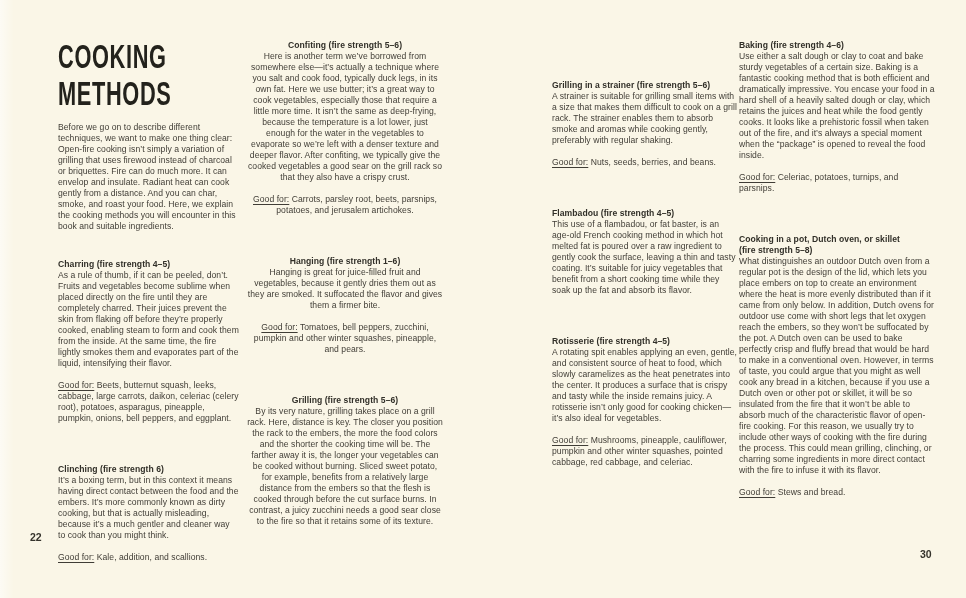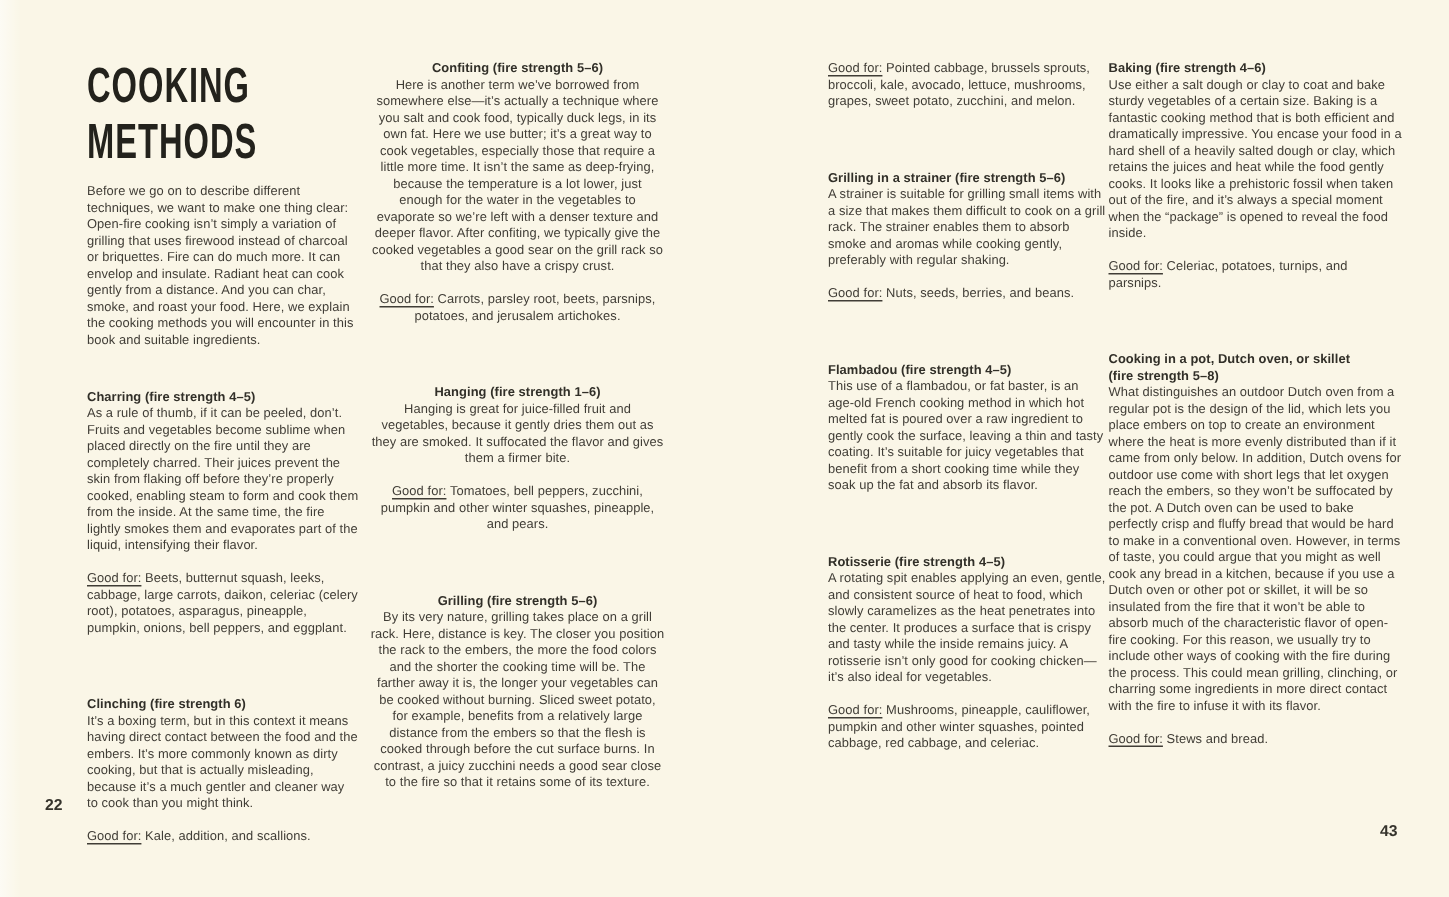--- a/index.html
+++ b/index.html
@@ -110,24 +110,20 @@
       </div>
     </div>
 
     <div class="section">
       <div class="sec-heading">Grilling (fire strength 5–6)</div>
       <div class="sec-body">By its very nature, grilling takes place on a grill rack. Here, distance is key. The closer you position the rack to the embers, the more the food colors and the shorter the cooking time will be. The farther away it is, the longer your vegetables can be cooked without burning. Sliced sweet potato, for example, benefits from a relatively large distance from the embers so that the flesh is cooked through before the cut surface burns. In contrast, a juicy zucchini needs a good sear close to the fire so that it retains some of its texture.</div>
     </div>
   </div>
 
   <div class="col" id="col3">
-    <div class="good-for" style="margin-top:0;">
-      <span class="gf-label">Good for:</span>
-      <span class="gf-text">Pointed cabbage, brussels sprouts, broccoli, kale, avocado, lettuce, mushrooms, grapes, sweet potato, zucchini, and melon.</span>
-    </div>
 
     <div class="section">
       <div class="sec-heading">Grilling in a strainer (fire strength 5–6)</div>
       <div class="sec-body">A strainer is suitable for grilling small items with a size that makes them difficult to cook on a grill rack. The strainer enables them to absorb smoke and aromas while cooking gently, preferably with regular shaking.</div>
       <div class="good-for">
         <span class="gf-label">Good for:</span>
         <span class="gf-text">Nuts, seeds, berries, and beans.</span>
       </div>
     </div>
 
@@ -161,14 +157,14 @@
       <div class="sec-heading">(fire strength 5–8)</div>
       <div class="sec-body">What distinguishes an outdoor Dutch oven from a regular pot is the design of the lid, which lets you place embers on top to create an environment where the heat is more evenly distributed than if it came from only below. In addition, Dutch ovens for outdoor use come with short legs that let oxygen reach the embers, so they won’t be suffocated by the pot. A Dutch oven can be used to bake perfectly crisp and fluffy bread that would be hard to make in a conventional oven. However, in terms of taste, you could argue that you might as well cook any bread in a kitchen, because if you use a Dutch oven or other pot or skillet, it will be so insulated from the fire that it won’t be able to absorb much of the characteristic flavor of open-fire cooking. For this reason, we usually try to include other ways of cooking with the fire during the process. This could mean grilling, clinching, or charring some ingredients in more direct contact with the fire to infuse it with its flavor.</div>
       <div class="good-for">
         <span class="gf-label">Good for:</span>
         <span class="gf-text">Stews and bread.</span>
       </div>
     </div>
   </div>
 
   <div class="page-number" id="pn-left">22</div>
-  <div class="page-number" id="pn-right">43</div>
+  <div class="page-number" id="pn-right">30</div>
 </div>
 
 </body></html>

